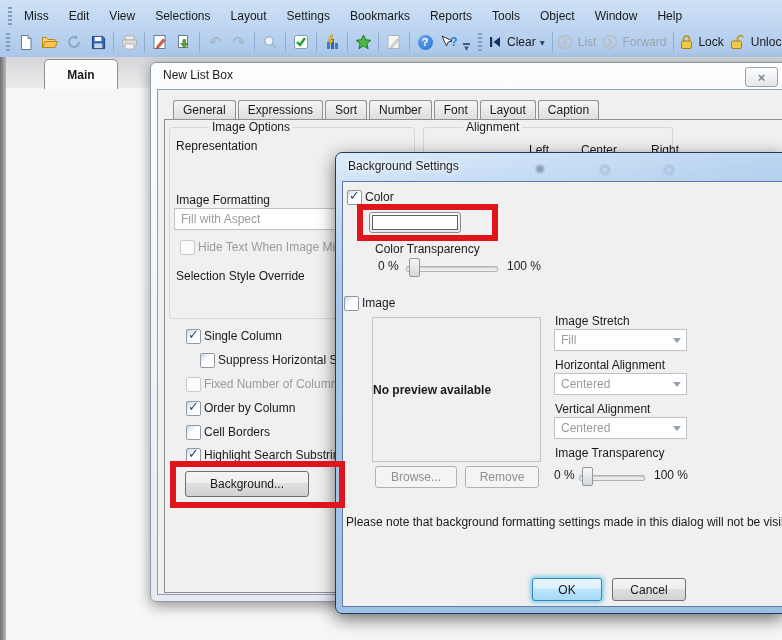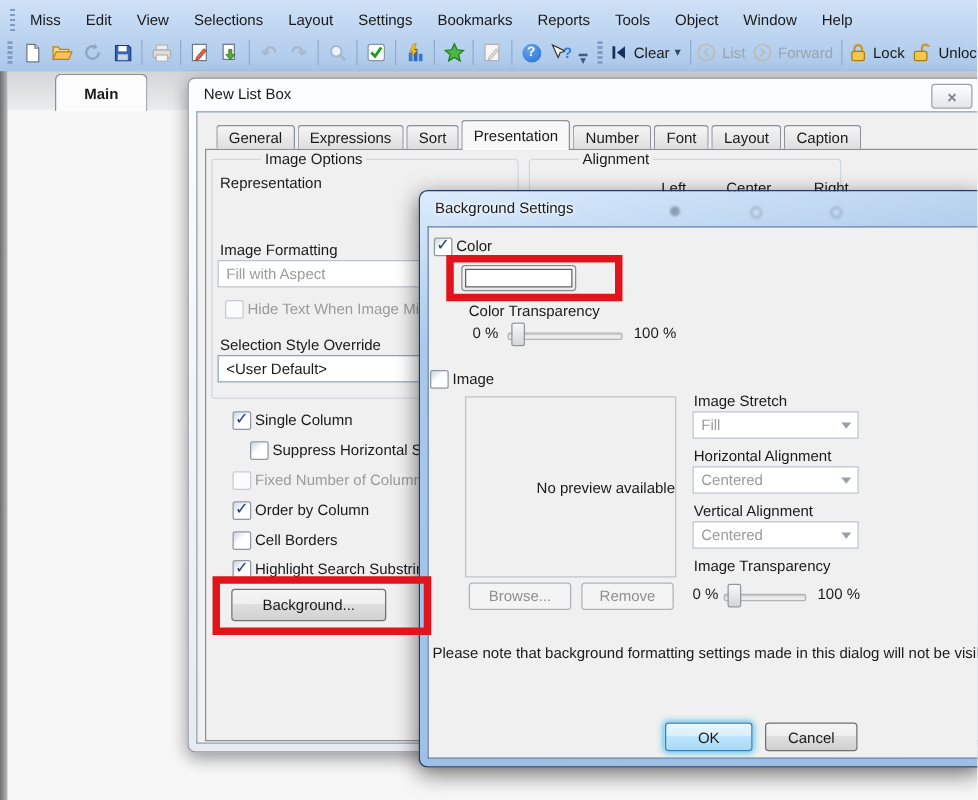--- a/index.html
+++ b/index.html
@@ -66,21 +66,21 @@
   .tab.active{height:24px;background:#f8f8f8;margin-bottom:-1px;z-index:4;}
   .panel{position:absolute;left:13px;top:56px;width:627px;height:474px;border:1px solid #8f8f8f;background:#f0f0f0;box-sizing:border-box;}
   
   .bgs{position:absolute;left:335px;top:152px;width:447px;height:460px;border:1px solid #1f3b60;border-radius:7px 0 0 7px;
        background:linear-gradient(170deg,#dcecfc,#a9c8ea 24%,#9dbfe5);box-shadow:0 5px 18px rgba(0,0,0,.55);z-index:20;}
   .bgs-title{position:absolute;left:12px;top:6px;text-shadow:0 0 6px #fff,0 0 3px #fff;}
   .bgs-client{position:absolute;left:6px;top:28px;width:441px;height:426px;background:#f0f0f0;
        border:1px solid #5f7ca6;border-right:none;box-sizing:border-box;}
   .ghost-radio{position:absolute;width:8px;height:8px;border-radius:50%;filter:blur(1px);opacity:.55;}
   .preview{position:absolute;left:36px;top:164px;width:167px;height:143px;border:1px solid #c0c4c8;background:#f0f0f0;
-       display:flex;align-items:center;justify-content:flex-end;font-weight:normal;}
+       display:flex;align-items:center;justify-content:flex-start;font-weight:bold;}
   .swatch-outer{position:absolute;left:33px;top:59px;width:92px;height:21px;border:1px solid #8a8a8a;border-radius:3px;
        background:linear-gradient(#fdfdfd,#e9e9e9);padding:2px;box-sizing:border-box;}
   .swatch-inner{width:100%;height:100%;border:1px solid #5f5f5f;background:#ffffff;box-sizing:border-box;}
 </style>
 </head>
 <body>
 
 <div id="root">
 
   <div class="chrome">
@@ -265,23 +265,20 @@
     <div class="tabs">
       <div class="tab">
           <span>General</span>
         </div>
       <div class="tab">
           <span>Expressions</span>
         </div>
       <div class="tab">
           <span>Sort</span>
         </div>
-      <div class="tab active">
-          <span>Presentation</span>
-        </div>
       <div class="tab">
           <span>Number</span>
         </div>
       <div class="tab">
           <span>Font</span>
         </div>
       <div class="tab">
           <span>Layout</span>
         </div>
       <div class="tab">
@@ -295,23 +292,20 @@
       <span class="gtitle">Image Options</span>
     </div>
     <span class="lbl" style="left:25px;top:76px;">Representation</span>
     <span class="lbl" style="left:25px;top:130px;">Image Formatting</span>
     <div class="combo dis" style="left:23px;top:145px;width:220px;">
         <span>Fill with Aspect</span>
       </div>
     <div class="chk dis" style="left:29px;top:177px;"></div>
     <span class="lbl dis" style="left:47px;top:177px;">Hide Text When Image Miss</span>
     <span class="lbl" style="left:25px;top:206px;">Selection Style Override</span>
-    <div class="combo" style="left:23px;top:221px;width:220px;">
-        <span>&lt;User Default&gt;</span>
-      </div>
 
     <div class="chk checked" style="left:35px;top:266px;"></div>
     <span class="lbl" style="left:53px;top:266px;">Single Column</span>
     <div class="chk" style="left:49px;top:290px;"></div>
     <span class="lbl" style="left:67px;top:290px;">Suppress Horizontal Scr</span>
     <div class="chk dis" style="left:35px;top:314px;"></div>
     <span class="lbl dis" style="left:53px;top:314px;">Fixed Number of Columns</span>
     <div class="chk checked" style="left:35px;top:338px;"></div>
     <span class="lbl" style="left:53px;top:338px;">Order by Column</span>
     <div class="chk" style="left:35px;top:362px;"></div>

